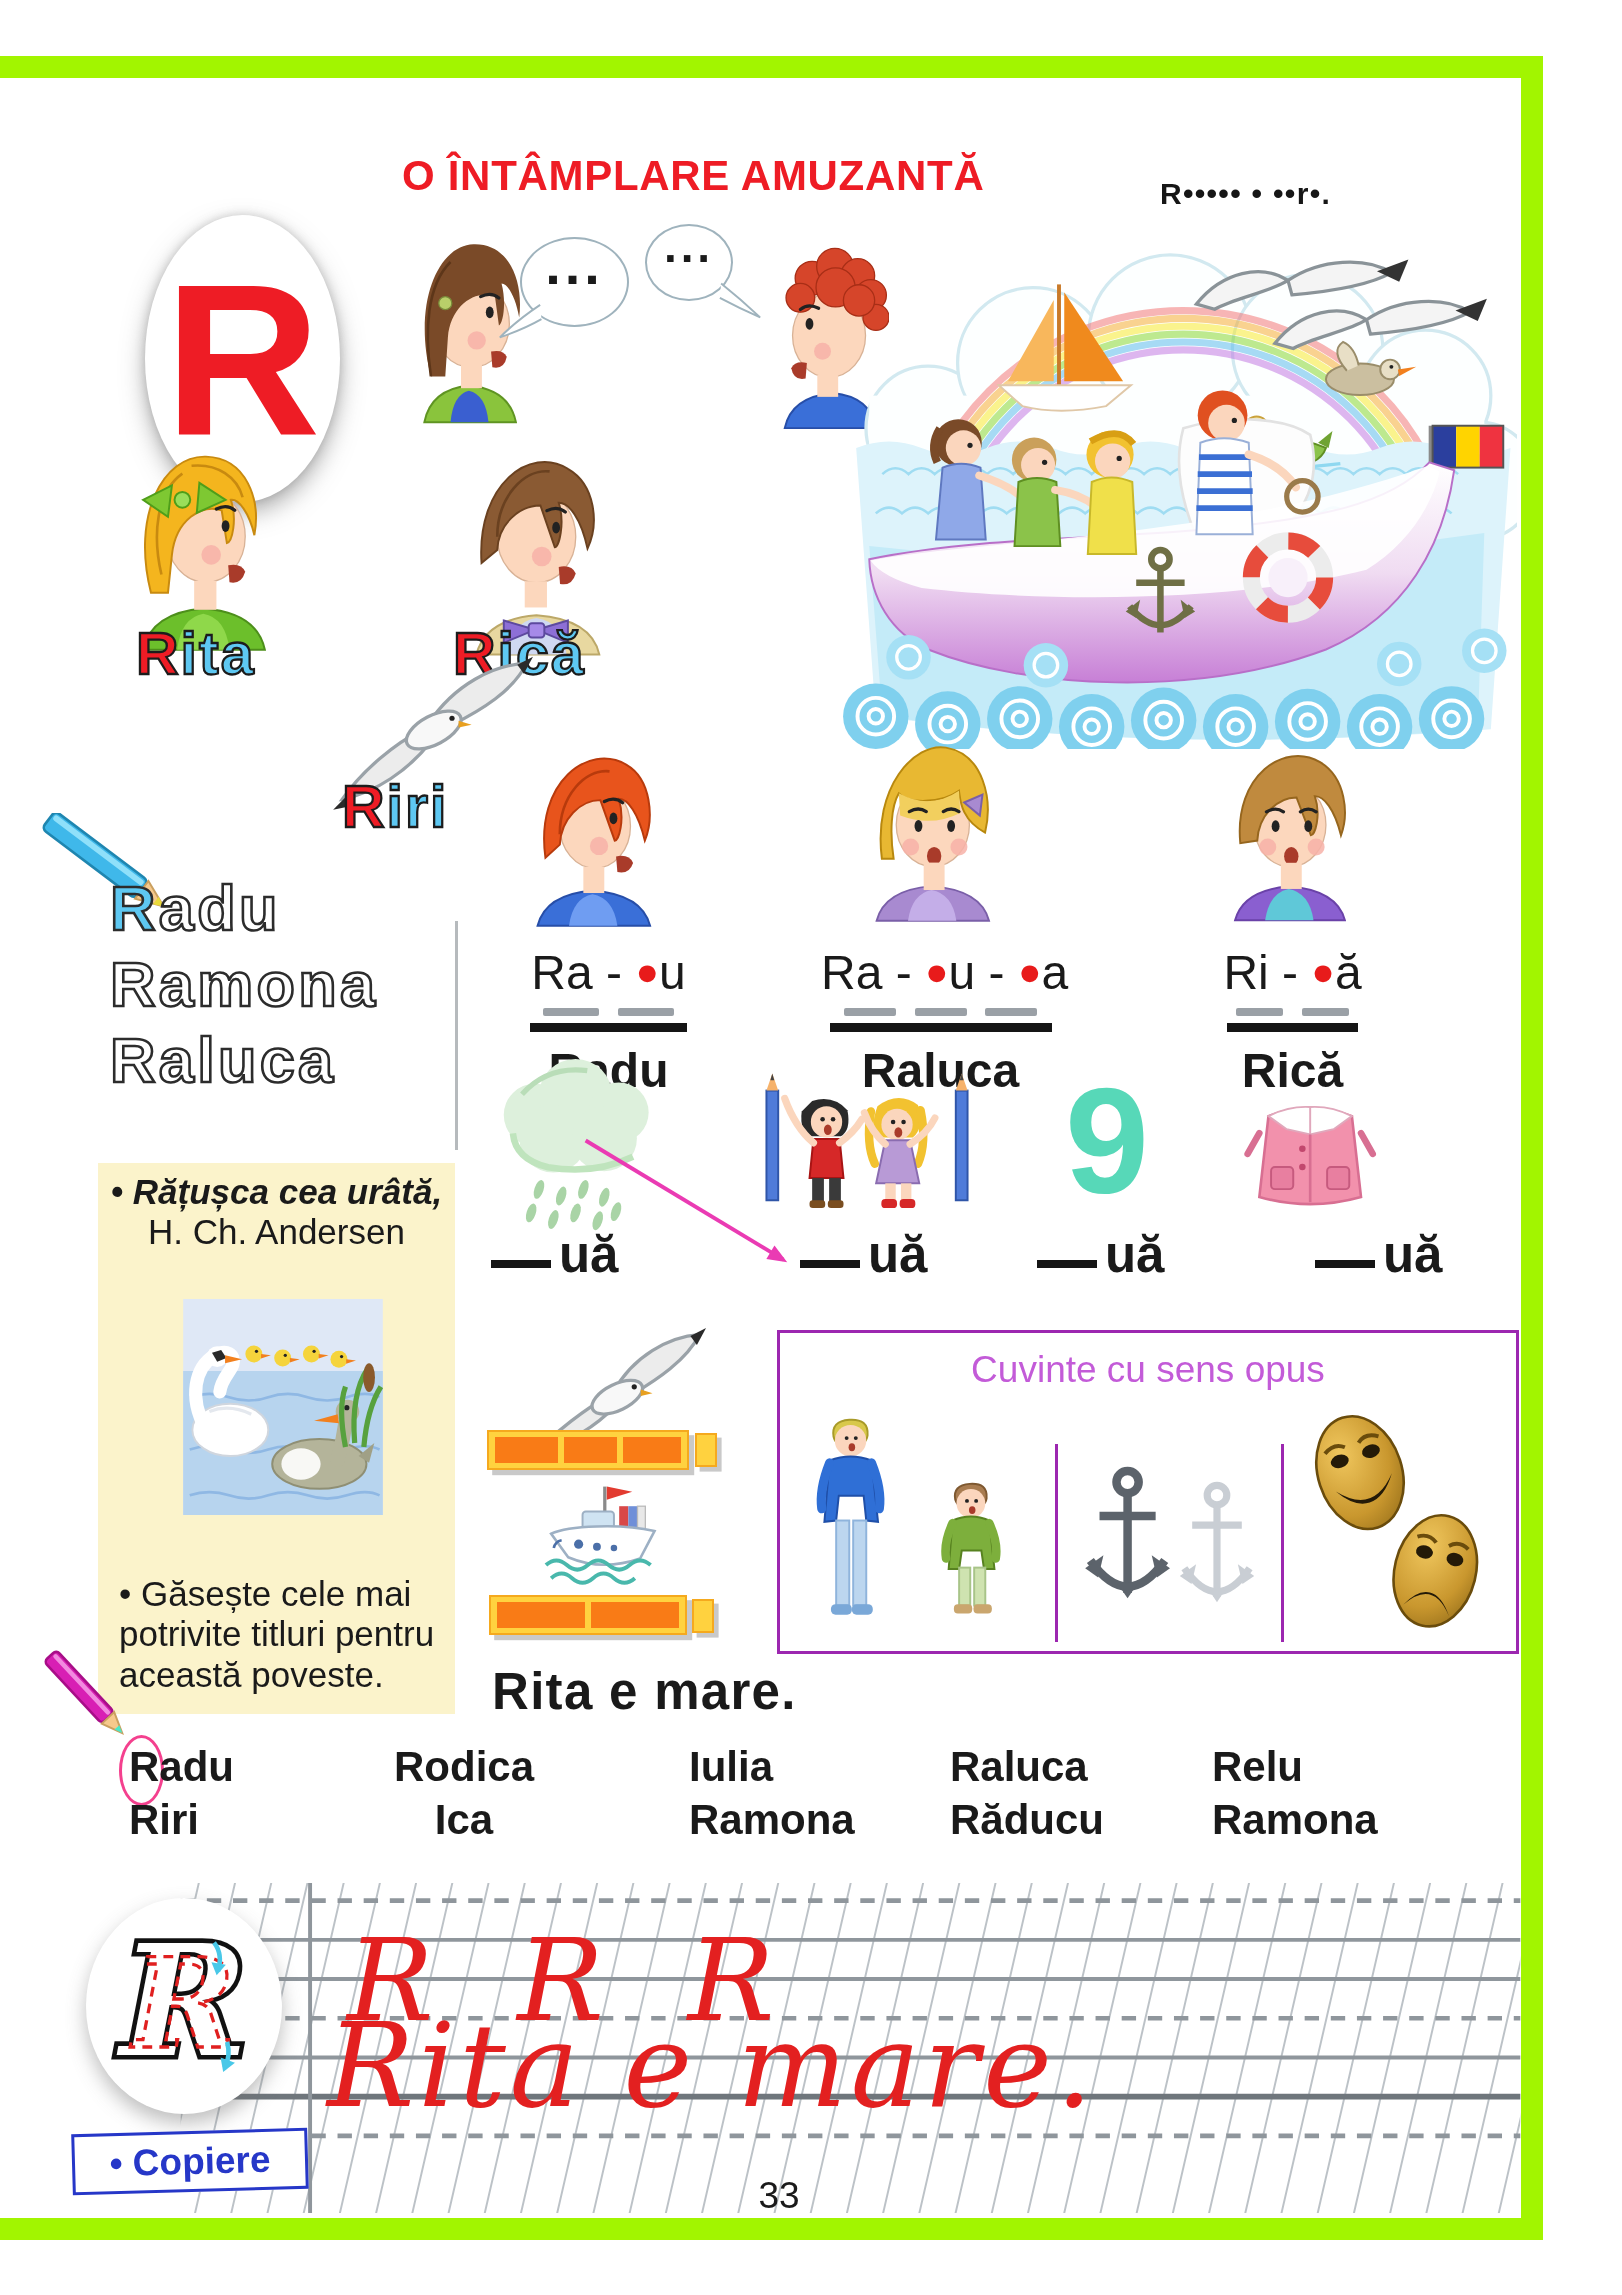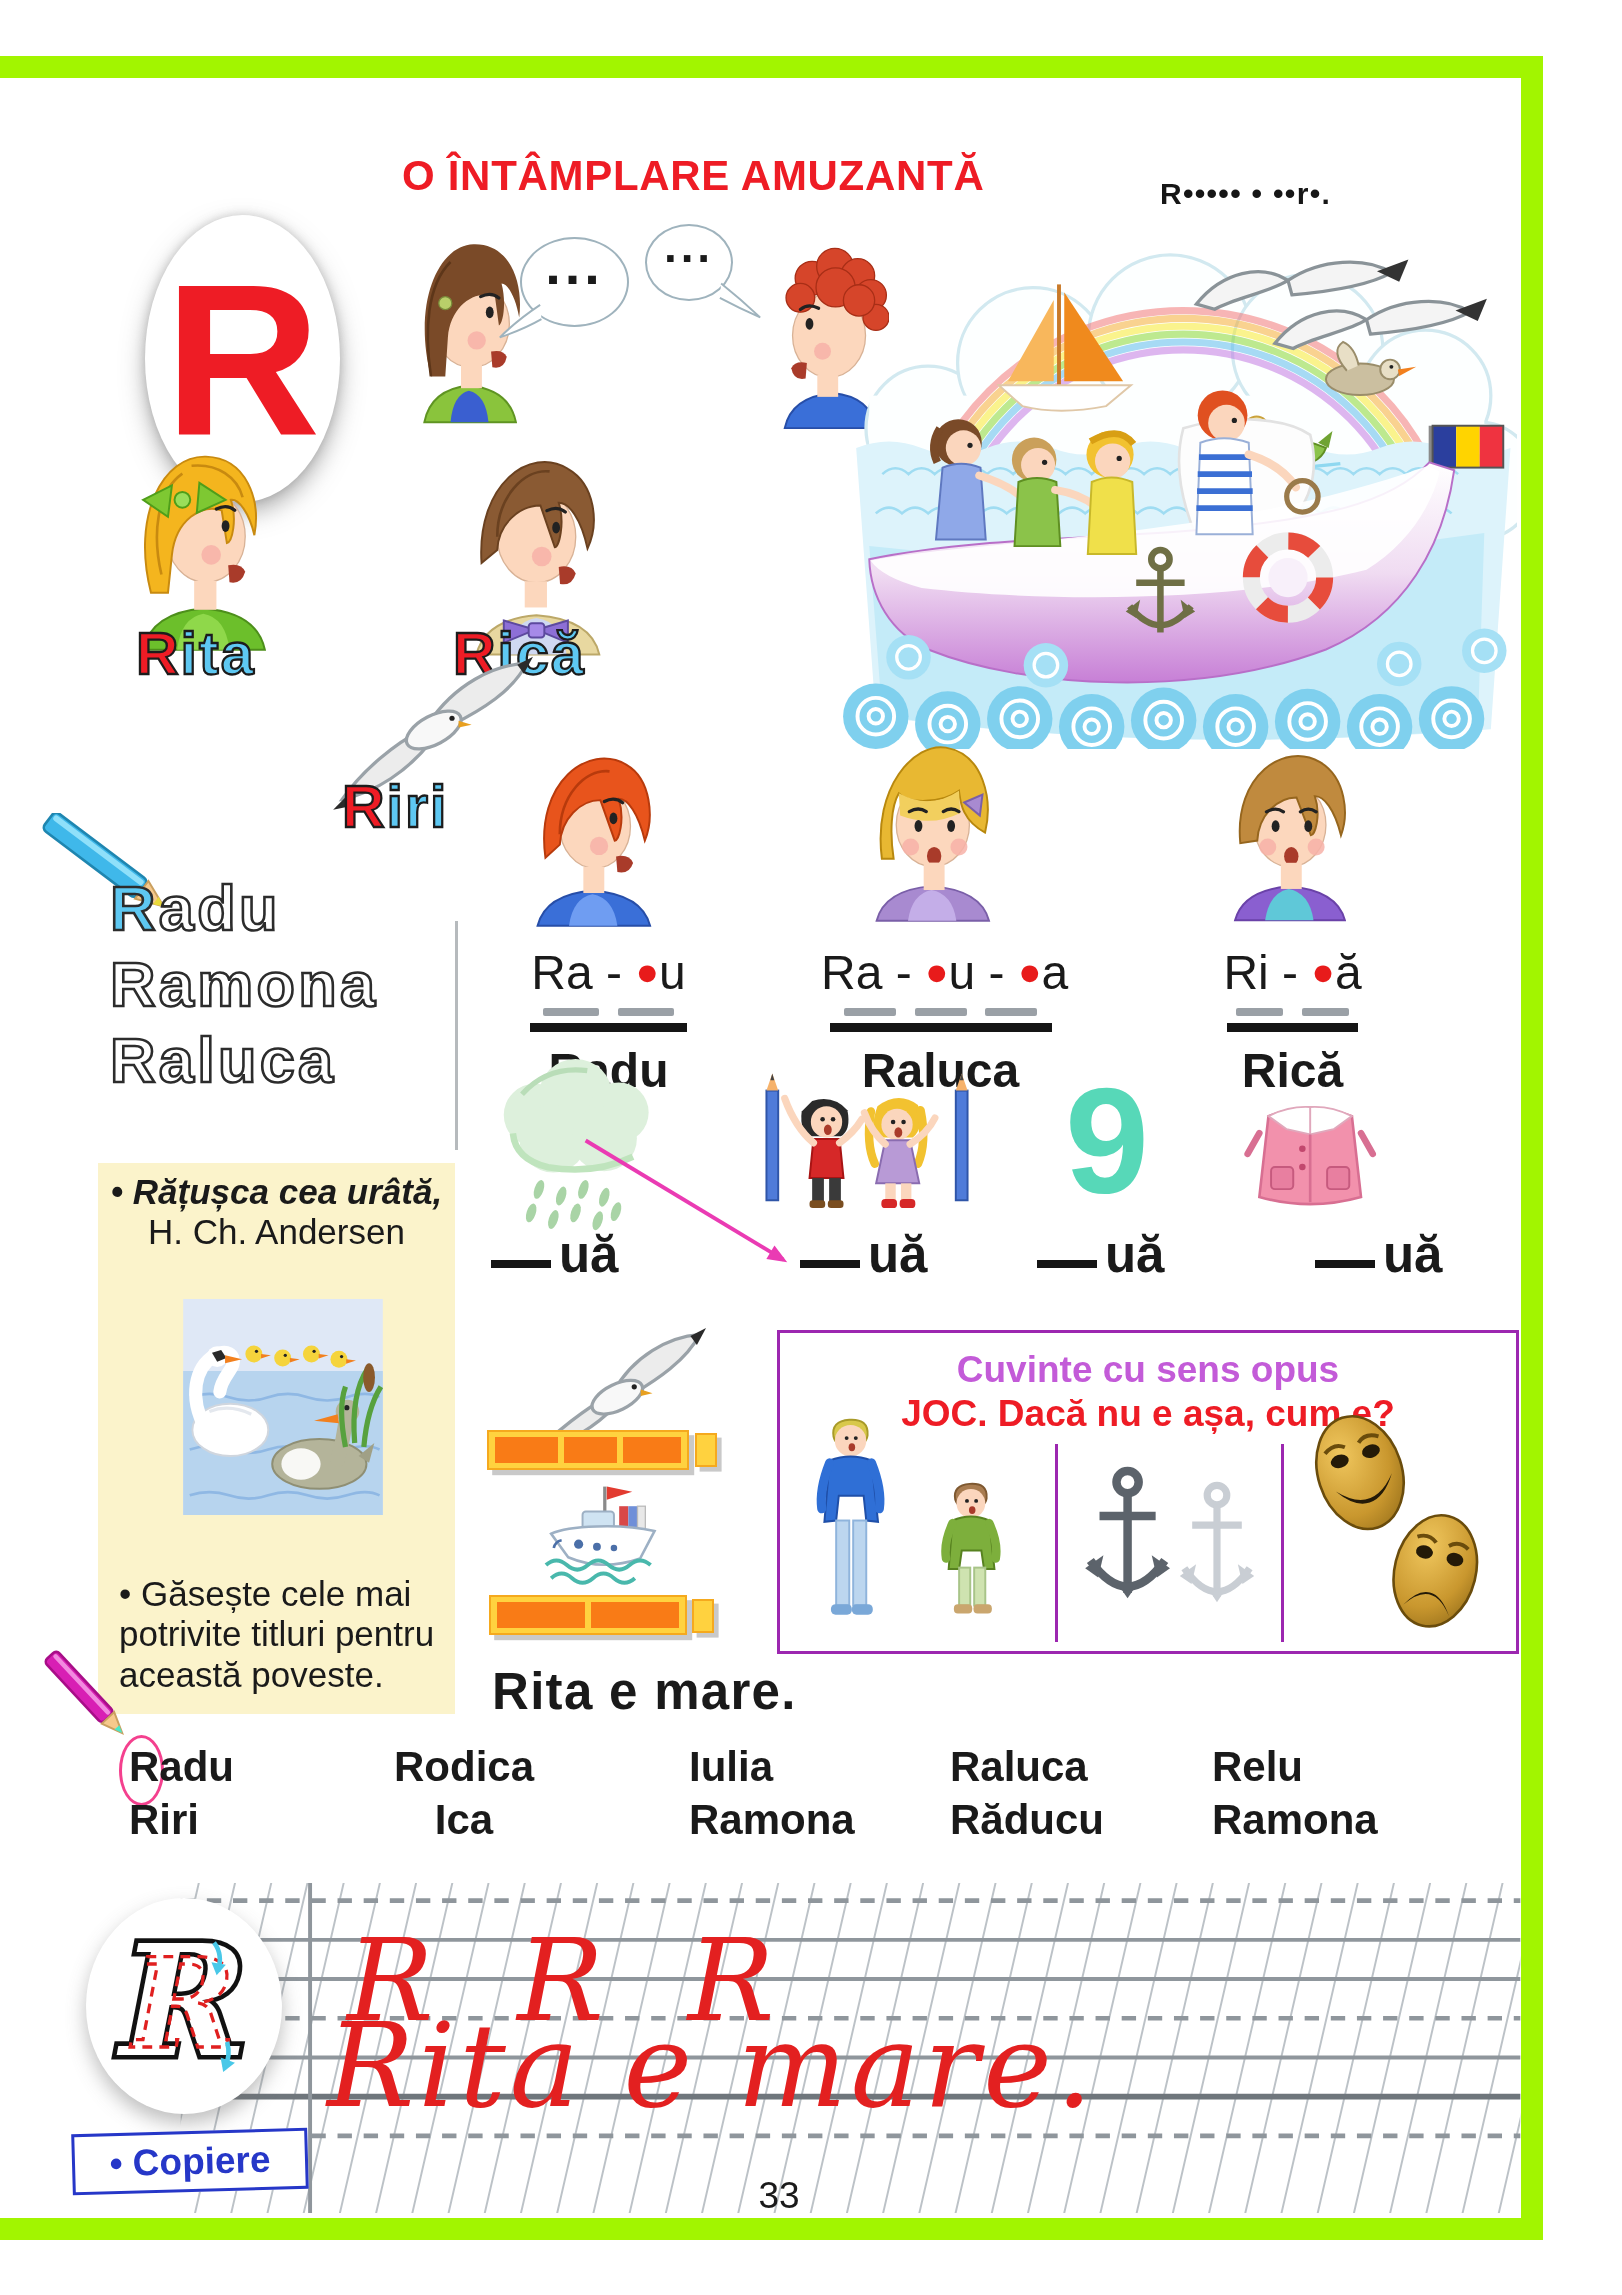--- a/index.html
+++ b/index.html
@@ -37,21 +37,21 @@
   .ua .bar-line{width:60px;height:8.5px;background:#151515;margin-bottom:7.9px;}
   .ua .t{font-size:51px;font-weight:bold;line-height:.85;}
   
   .story-box{left:98px;top:1163px;width:357px;height:551px;background:#fbf3cb;}
   .story-title{margin-top:14.4px;text-align:center;font-size:37px;font-weight:bold;color:#ee1c25;}
   .story-item{margin-top:9.2px;text-align:center;font-size:35px;font-style:italic;font-weight:bold;}
   .story-author{text-align:center;font-size:35px;}
   .story-task{margin:11.8px 9.2px 0 10.5px;font-size:35px;line-height:1.16;text-align:justify;}
   
   .opp-box{left:777px;top:1330px;width:736px;height:318px;border:3.3px solid #9c27b0;background:#fff;}
-  .opp-title{margin-top:15.7px;text-align:center;font-size:37px;font-weight:bold;color:#c35bd8;}
+  .opp-title{margin-top:15.7px;text-align:center;font-size:37px;font-weight:normal;color:#c35bd8;}
   .opp-sub{margin-top:2.6px;text-align:center;font-size:37px;font-weight:bold;color:#ee1c25;}
   .opp-div{position:absolute;top:111px;bottom:9.2px;width:2.6px;background:#9c27b0;}
   
   .wordbar{background:#ffd23f;border:2px solid #f5a91e;box-shadow:5.2px 5.2px 0 #c9c9c9;display:flex;align-items:center;gap:5.9px;padding:5.2px 5.9px;}
   .wordbar .seg{background:#f97b16;height:100%;}
   .minisq{background:#ffd23f;border:2px solid #f5a91e;box-shadow:4.6px 4.6px 0 #c9c9c9;}
   .schema-sentence{font-size:51px;font-weight:bold;letter-spacing:1.3px;}
   
   .nm{font-size:42px;font-weight:bold;line-height:1;}
   .ring{border:3.3px solid #f4408e;border-radius:50%;}
@@ -674,21 +674,20 @@
 <div class="abs wordbar" style="left:489px;top:1595px;width:182px;height:26px;">
   <div class="seg" style="flex:1;"></div>
   <div class="seg" style="flex:1;"></div>
 </div>
 <div class="abs minisq" style="left:692px;top:1599px;width:18.3px;height:30px;"></div>
 
 <div class="abs schema-sentence" style="left:492px;top:1662px;">Rita e mare.</div>
 
 <div class="abs opp-box">
   <div class="opp-title">Cuvinte cu sens opus</div>
-  <div class="opp-sub">JOC. Dacă nu e așa, cum e?</div>
   <div class="opp-div" style="left:275px;"></div>
   <div class="opp-div" style="left:501px;"></div>
 </div>
 
 <svg class="abs" style="left:793px;top:1417px;" width="242" height="226" viewBox="0 0 370 345">
   <g>
     <path d="M62,30 Q58,6 86,4 Q116,2 114,28 Q112,44 88,46 Q66,46 62,30 Z" fill="#d8c84a" stroke="#a89a28" stroke-width="3"></path>
     <circle cx="88" cy="36" r="24" fill="#fbd6bd"></circle>
       <circle cx="82" cy="32" r="3" fill="#222"></circle>
       <circle cx="96" cy="32" r="3" fill="#222"></circle>

